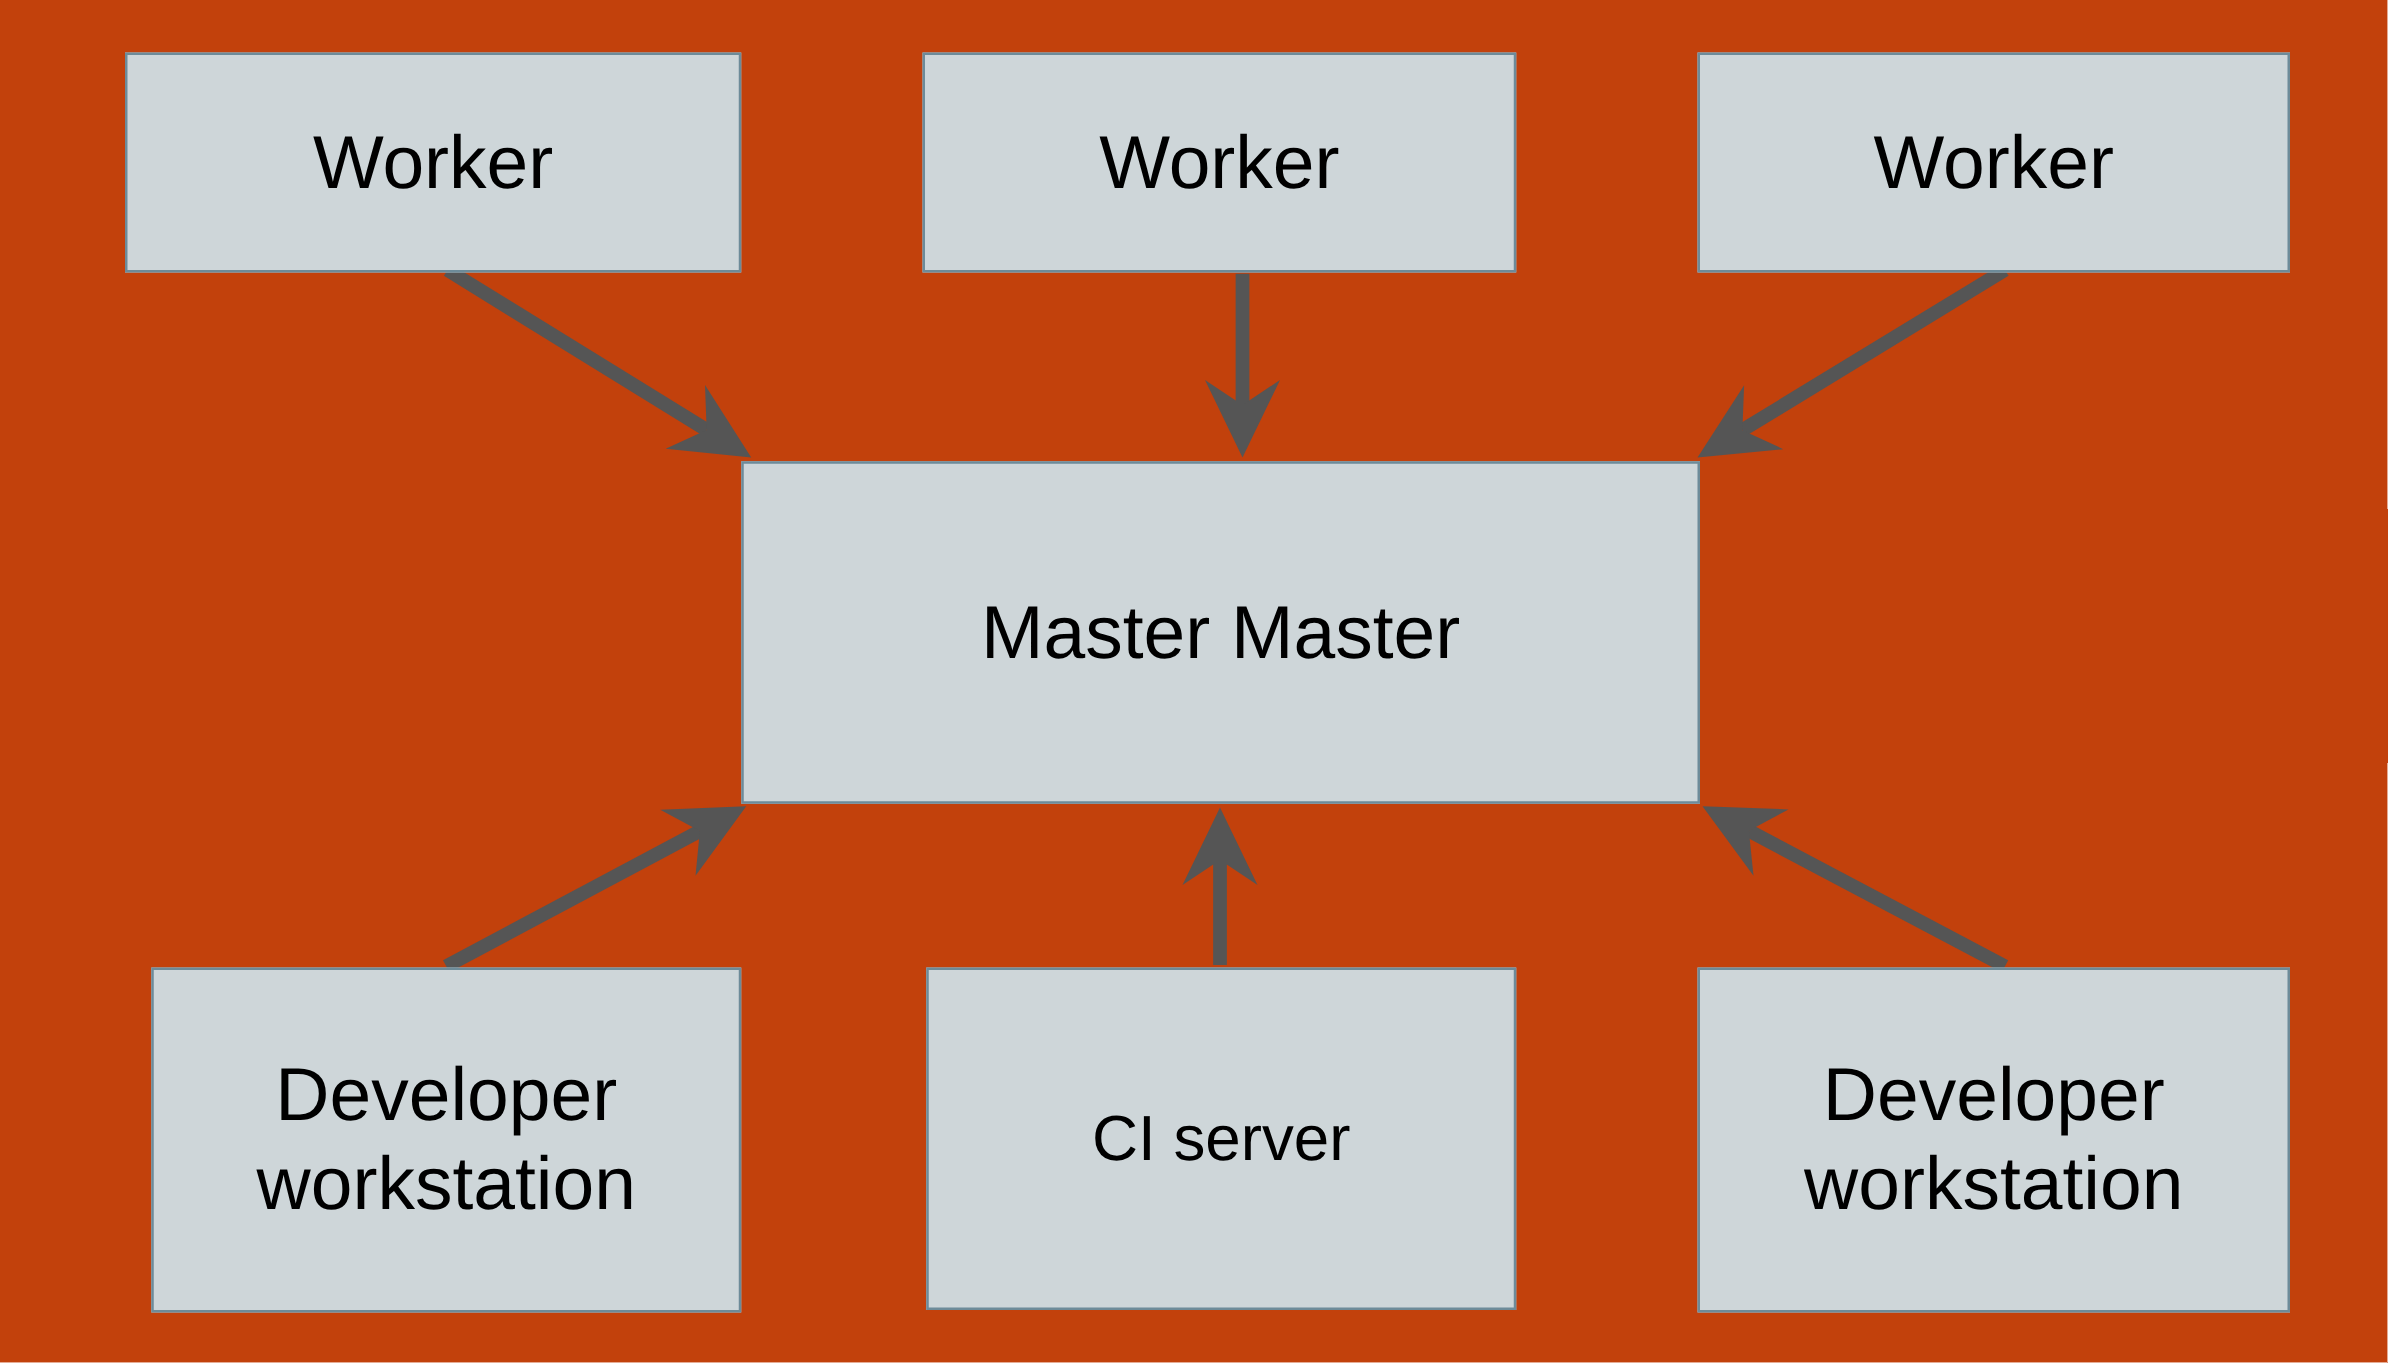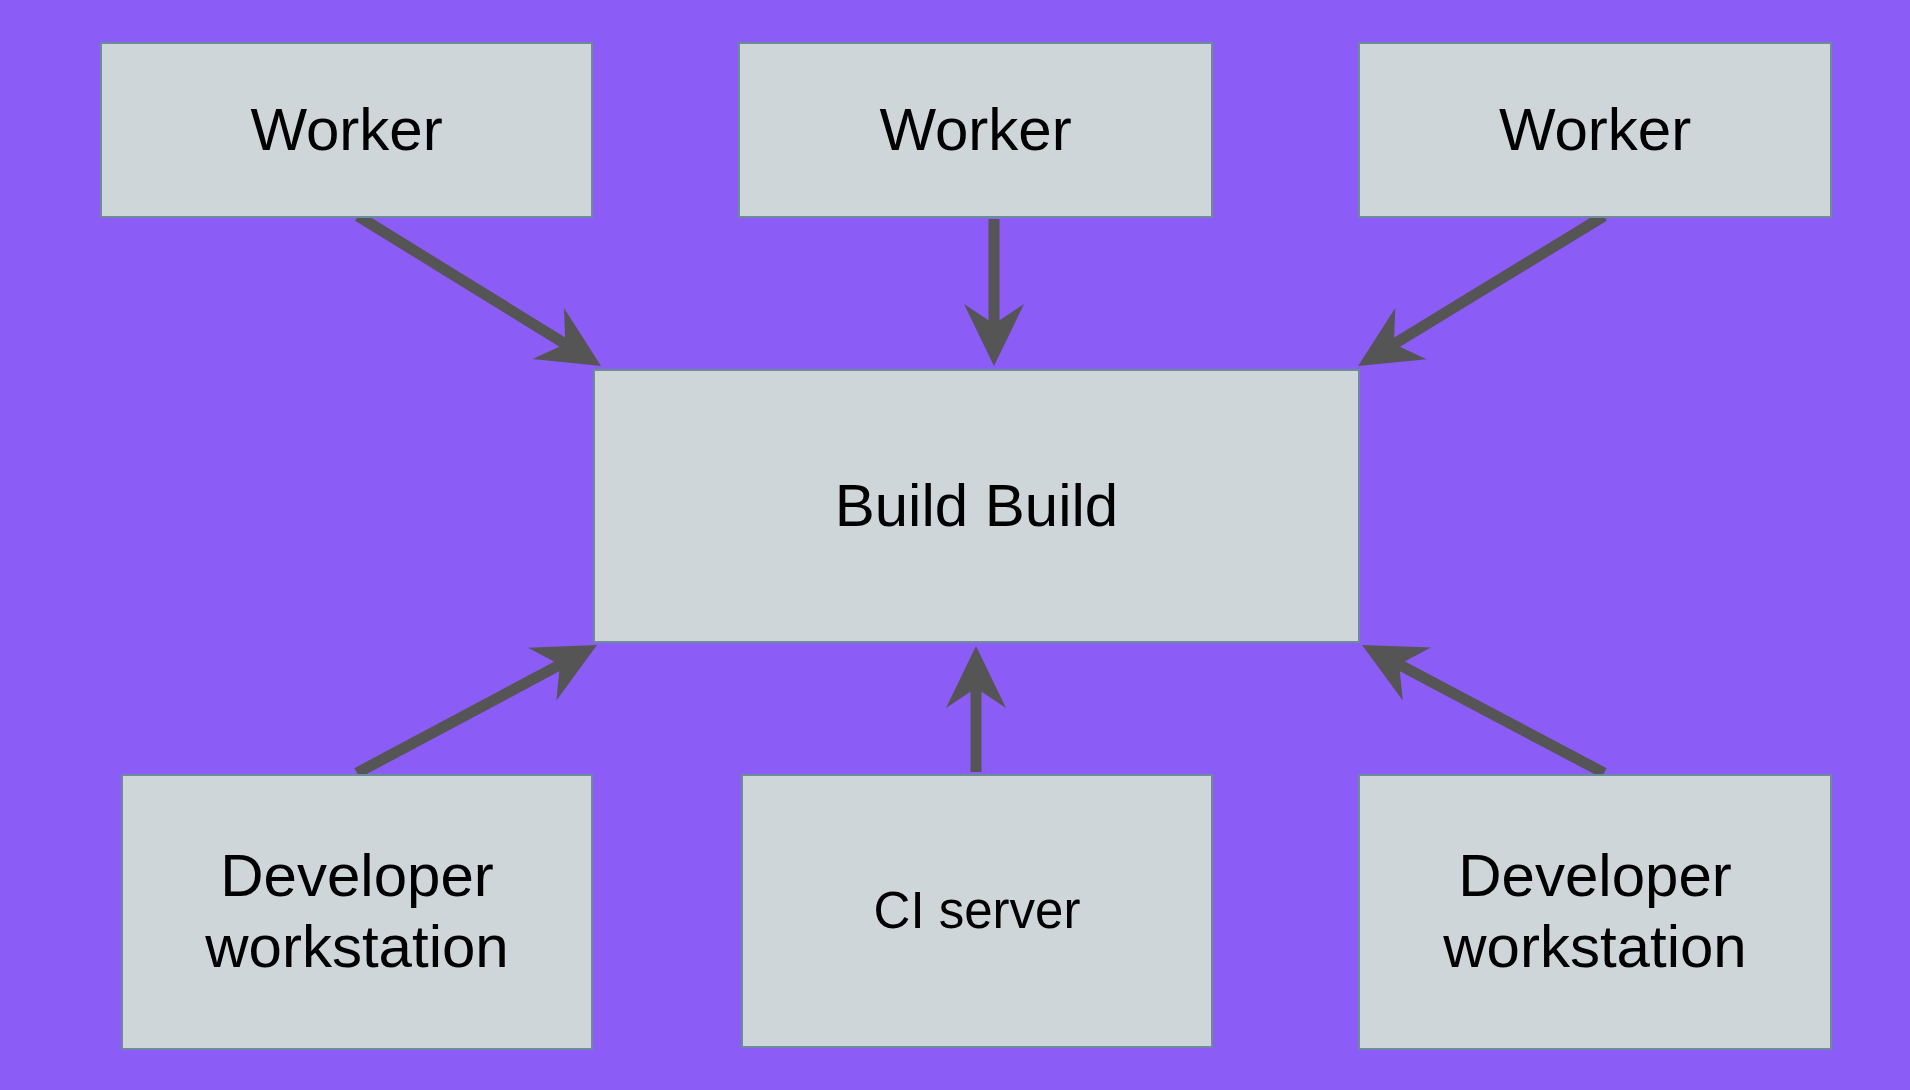--- a/index.html
+++ b/index.html
@@ -4,21 +4,21 @@
 <style>
   html, body {
     margin: 0;
     padding: 0;
     background: #ffffff;
   }
   #canvas {
     position: relative;
     width: 1910px;
     height: 1090px;
-    background: #8b5cf6;
+    background: #c2410c;
     overflow: hidden;
     font-family: "Liberation Sans", sans-serif;
   }
   .node {
     position: absolute;
     box-sizing: border-box;
     background: #ced6d9;
     border: 2px solid #6d8b99;
     display: flex;
     align-items: center;
@@ -82,21 +82,21 @@
 
   <div class="node" style="left: 738px; top: 42px; width: 475px; height: 176px; font-size: 60px; background: rgb(206, 214, 217); border-color: rgb(109, 139, 153); color: rgb(0, 0, 0);">
     <span class="node-label">Worker</span>
   </div>
 
   <div class="node" style="left: 1358px; top: 42px; width: 474px; height: 176px; font-size: 60px; background: rgb(206, 214, 217); border-color: rgb(109, 139, 153); color: rgb(0, 0, 0);">
     <span class="node-label">Worker</span>
   </div>
 
   <div class="node" style="left: 593px; top: 369px; width: 767px; height: 274px; font-size: 60px; background: rgb(206, 214, 217); border-color: rgb(109, 139, 153); color: rgb(0, 0, 0);">
-    <span class="node-label">Build Build</span>
+    <span class="node-label">Master Master</span>
   </div>
 
   <div class="node" style="left: 121px; top: 774px; width: 472px; height: 276px; font-size: 60px; background: rgb(206, 214, 217); border-color: rgb(109, 139, 153); color: rgb(0, 0, 0);">
     <span class="node-label">Developer
 workstation</span>
   </div>
 
   <div class="node" style="left: 741px; top: 774px; width: 472px; height: 274px; font-size: 51px; background: rgb(206, 214, 217); border-color: rgb(109, 139, 153); color: rgb(0, 0, 0);">
     <span class="node-label">CI server</span>
   </div>

